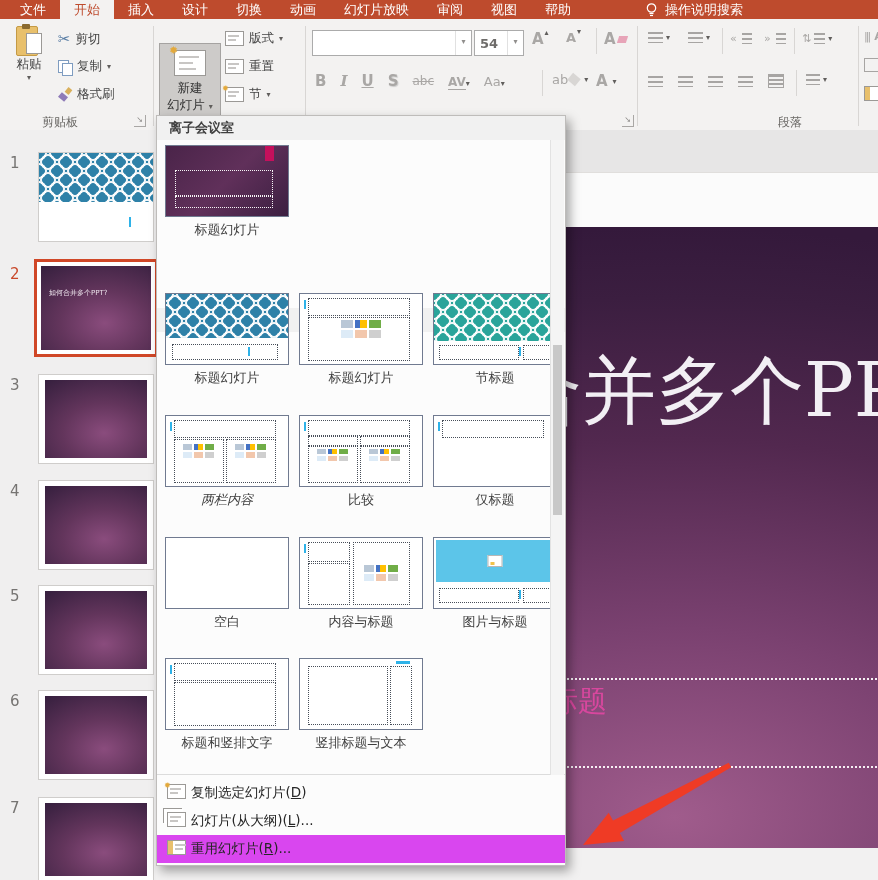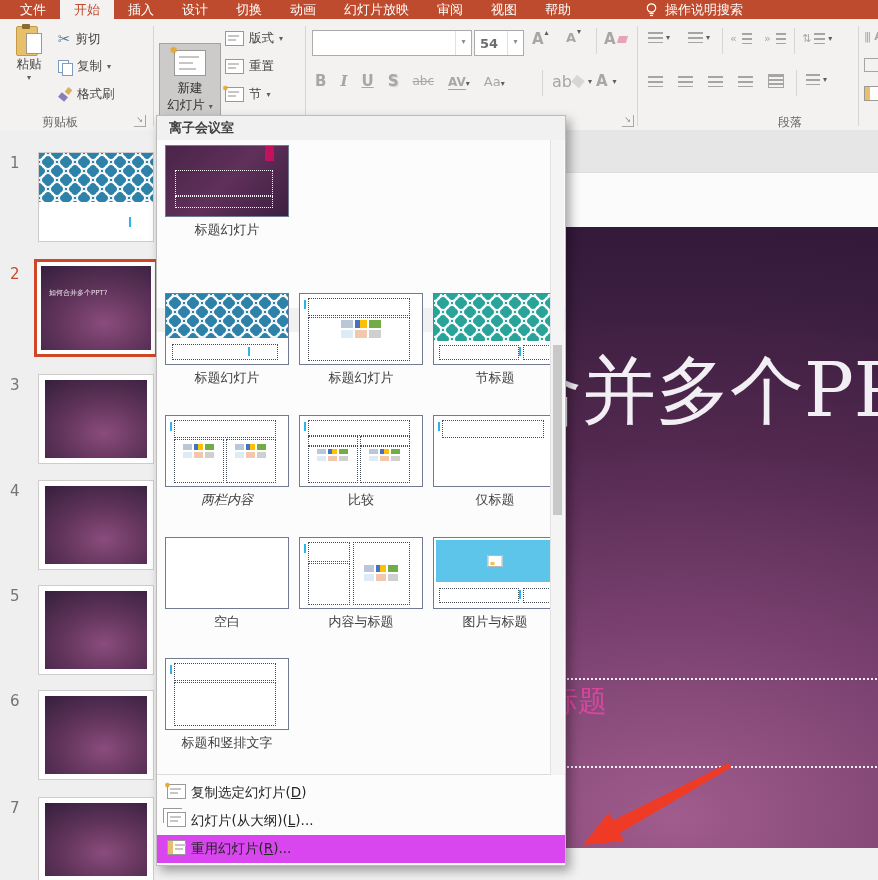--- a/index.html
+++ b/index.html
@@ -240,21 +240,21 @@
       <span class="fchar">B</span>
       <span class="fchar" style="font-style:italic;font-family:'DejaVu Serif',serif;">I</span>
       <span class="fchar" style="text-decoration:underline;">U</span>
       <span class="fchar" style="text-shadow:1px 1px 1px #ccc;">S</span>
       <span class="fchar" style="font-size:12px;text-decoration:line-through;font-weight:normal;">abc</span>
       <span><span class="fchar" style="font-size:12px;border-bottom:1px solid #A7A5A3;">AV</span><span class="drop">▾</span></span>
       <span><span class="fchar" style="font-size:13px;font-weight:normal;">Aa</span><span class="drop">▾</span></span>
     </div>
     <div class="vsep" style="left:542px;top:51px;height:26px;"></div>
     <div class="rbtn-sm" style="left:552px;top:53px;">
-      <span class="fchar" style="font-size:16px;font-weight:normal;">ab</span>
+      <span class="fchar" style="font-size:13px;font-weight:normal;">ab</span>
       <span style="width:10px;height:9px;background:#D8D6D4;display:inline-block;margin-left:-4px;transform:rotate(40deg);"></span>
       <span class="drop">▾</span>
     </div>
     <div class="rbtn-sm" style="left:596px;top:53px;">
       <span class="fchar">A</span>
       <span class="drop">▾</span>
     </div>
     <div class="launcher" style="left:622px;">↘</div>
     <div class="vsep" style="left:637px;"></div>
 
@@ -517,20 +517,28 @@
     </div>
 
     <div class="gal-item" style="left:8px;top:542px;">
       <div class="gal-thumb">
         <span class="ccur" style="left:4px;top:6px;"></span>
         <span class="dotted" style="left:8px;top:4px;width:100px;height:16px;"></span>
         <span class="dotted" style="left:8px;top:23px;width:100px;height:42px;"></span>
       </div>
       <div class="gal-label">标题和竖排文字</div>
     </div>
+    <div class="gal-item" style="left:142px;top:542px;">
+      <div class="gal-thumb">
+        <span style="position:absolute;right:12px;top:2px;width:14px;height:3px;background:#2EB2E8;"></span>
+        <span class="dotted" style="left:8px;top:7px;width:78px;height:57px;"></span>
+        <span class="dotted" style="left:90px;top:7px;width:20px;height:57px;"></span>
+      </div>
+      <div class="gal-label">竖排标题与文本</div>
+    </div>
 
     <div class="menu-sep" style="top:658px;"></div>
 
     <div class="menu-cmd" style="top:663px;">
       <span class="ic"><span class="mini-slide"><span class="star">✹</span><i class="l1"></i><i class="l2"></i></span></span>
       <span><span>复制选定幻灯片(</span><span class="key">D</span><span>)</span></span>
     </div>
     <div class="menu-cmd" style="top:691px;">
       <span class="ic"><span class="mini-slide" style="box-shadow:-3px -3px 0 #fff,-4px -4px 0 #9B9996;"><i class="l1"></i><i class="l2"></i></span></span>
       <span><span>幻灯片(从大纲)(</span><span class="key">L</span><span>)...</span></span>

